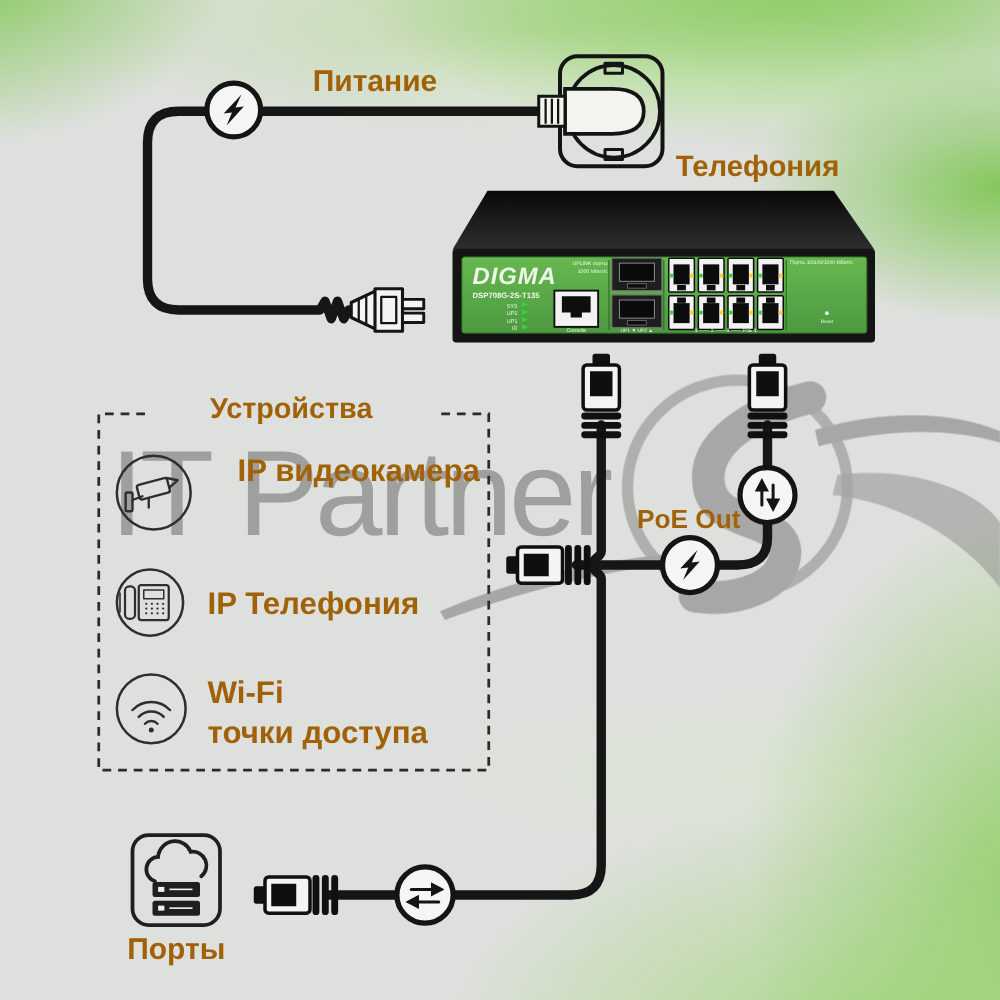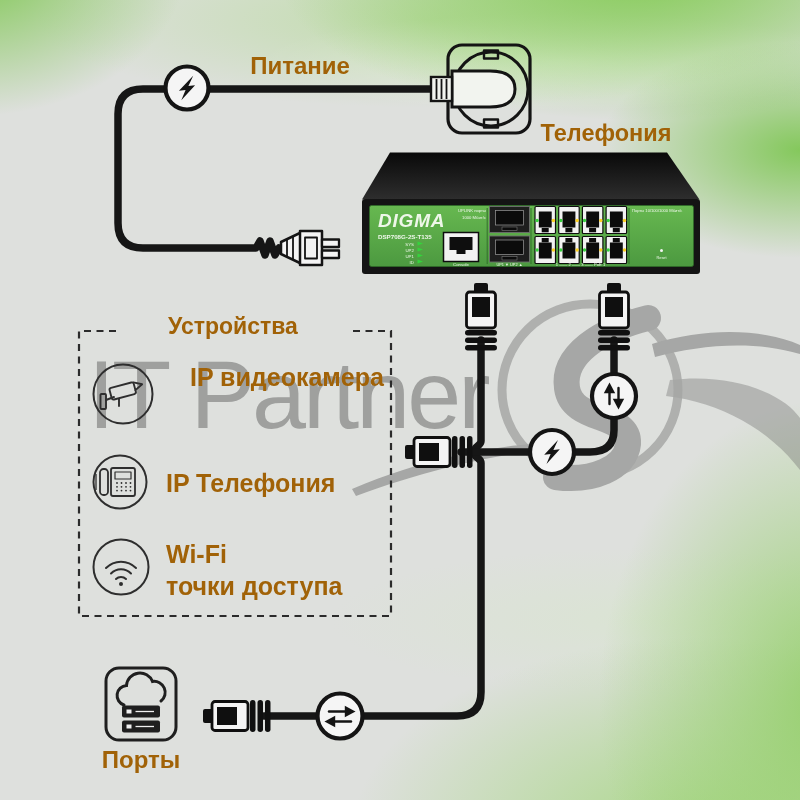--- a/index.html
+++ b/index.html
@@ -295,15 +295,16 @@
   </svg>
 
   <div class="labels">
     <div class="lbl center" style="left:230px;top:52px;width:140px;font-size:24px;">Питание</div>
     <div class="lbl center" style="left:520px;top:120px;width:172px;font-size:23.5px;">Телефония</div>
     <div class="lbl center" style="left:153px;top:313px;width:160px;font-size:23px;">Устройства</div>
     <div class="lbl" style="left:166px;top:363px;font-size:25px;margin-left:24px;">IP видеокамера</div>
     <div class="lbl" style="left:166px;top:469px;font-size:25px;">IP Телефония</div>
     <div class="lbl" style="left:166px;top:540px;font-size:25px;">Wi-Fi</div>
     <div class="lbl" style="left:166px;top:572px;font-size:25px;">точки доступа</div>
+    <div class="lbl center" style="left:496px;top:404px;width:110px;font-size:21px;">PoE Out</div>
     <div class="lbl center" style="left:80px;top:746px;width:122px;font-size:24px;">Порты</div>
   </div>
 </div>
 
 </body></html>

